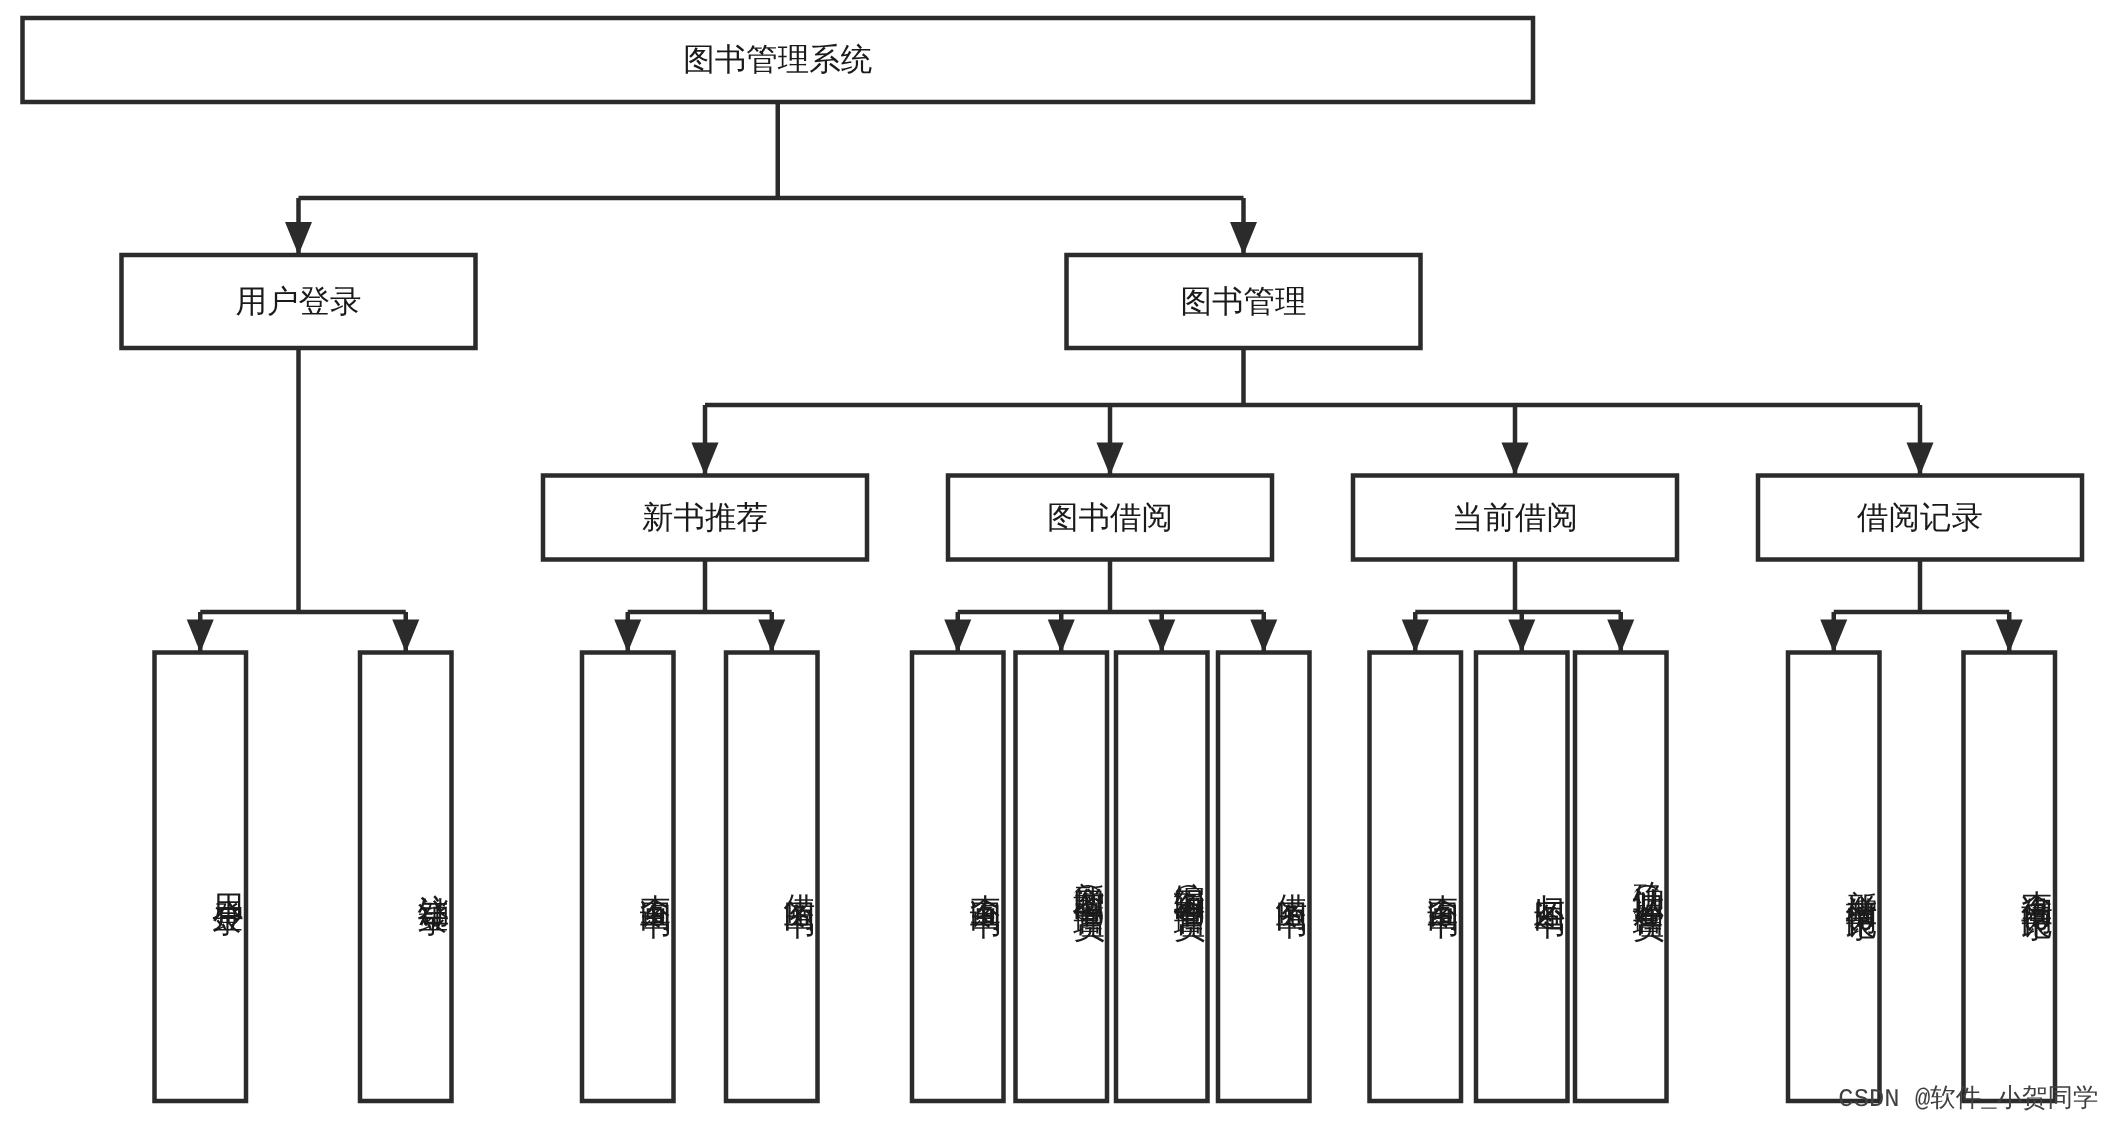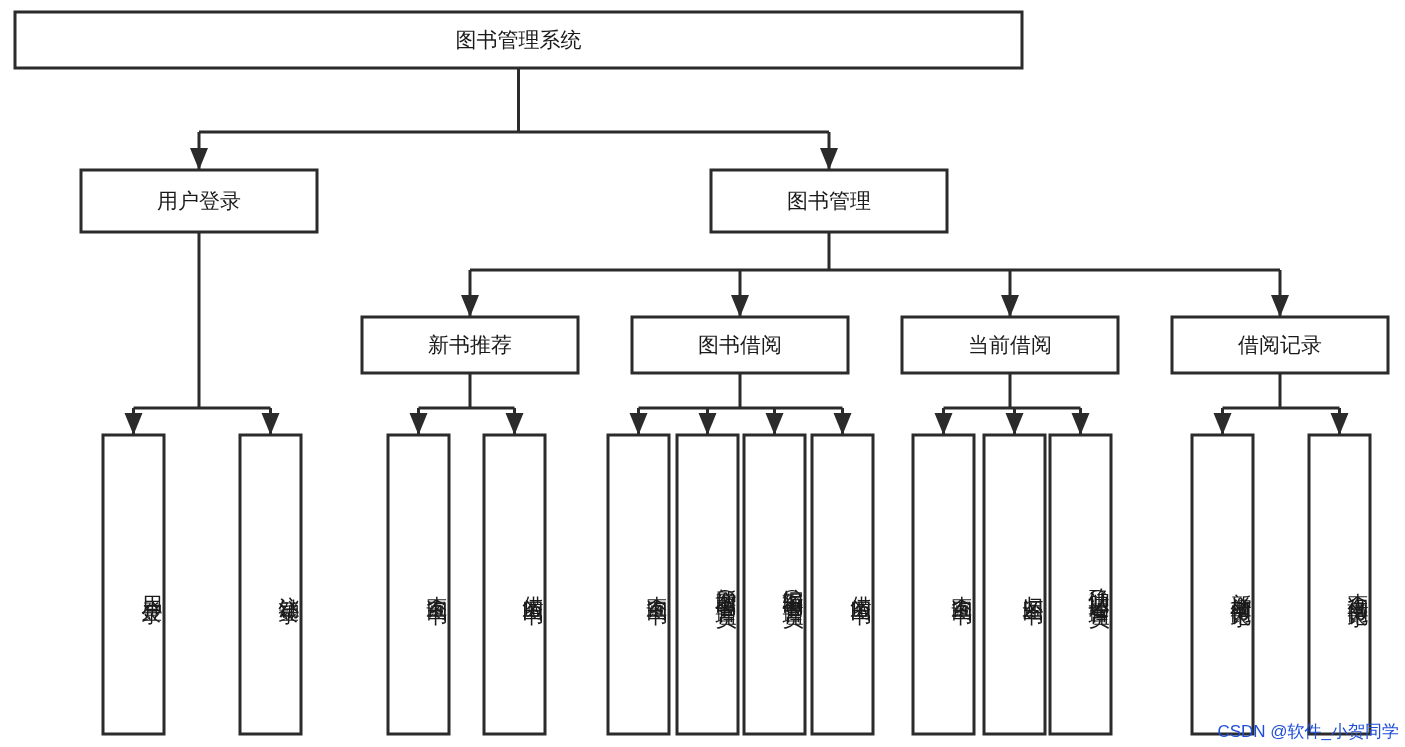--- a/index.html
+++ b/index.html
@@ -59,23 +59,23 @@
     letter-spacing: 3px;
     color: #1a1a1a;
     white-space: nowrap;
     text-align: center;
     pointer-events: none;
   }
   .watermark {
     position: absolute;
     right: 6px;
     bottom: 4px;
-    font-family: Liberation Sans, sans-serif;
+    font-family: Liberation Mono, monospace;
     font-size: 17px;
-    color: #1d4ed8;
+    color: #404040;
     white-space: nowrap;
   }
 </style>
 </head>
 <body>
 
 <div id="diagram-root">
 
   <svg class="flow" viewBox="0 0 1405 747">
     <g id="connectors-layer">

